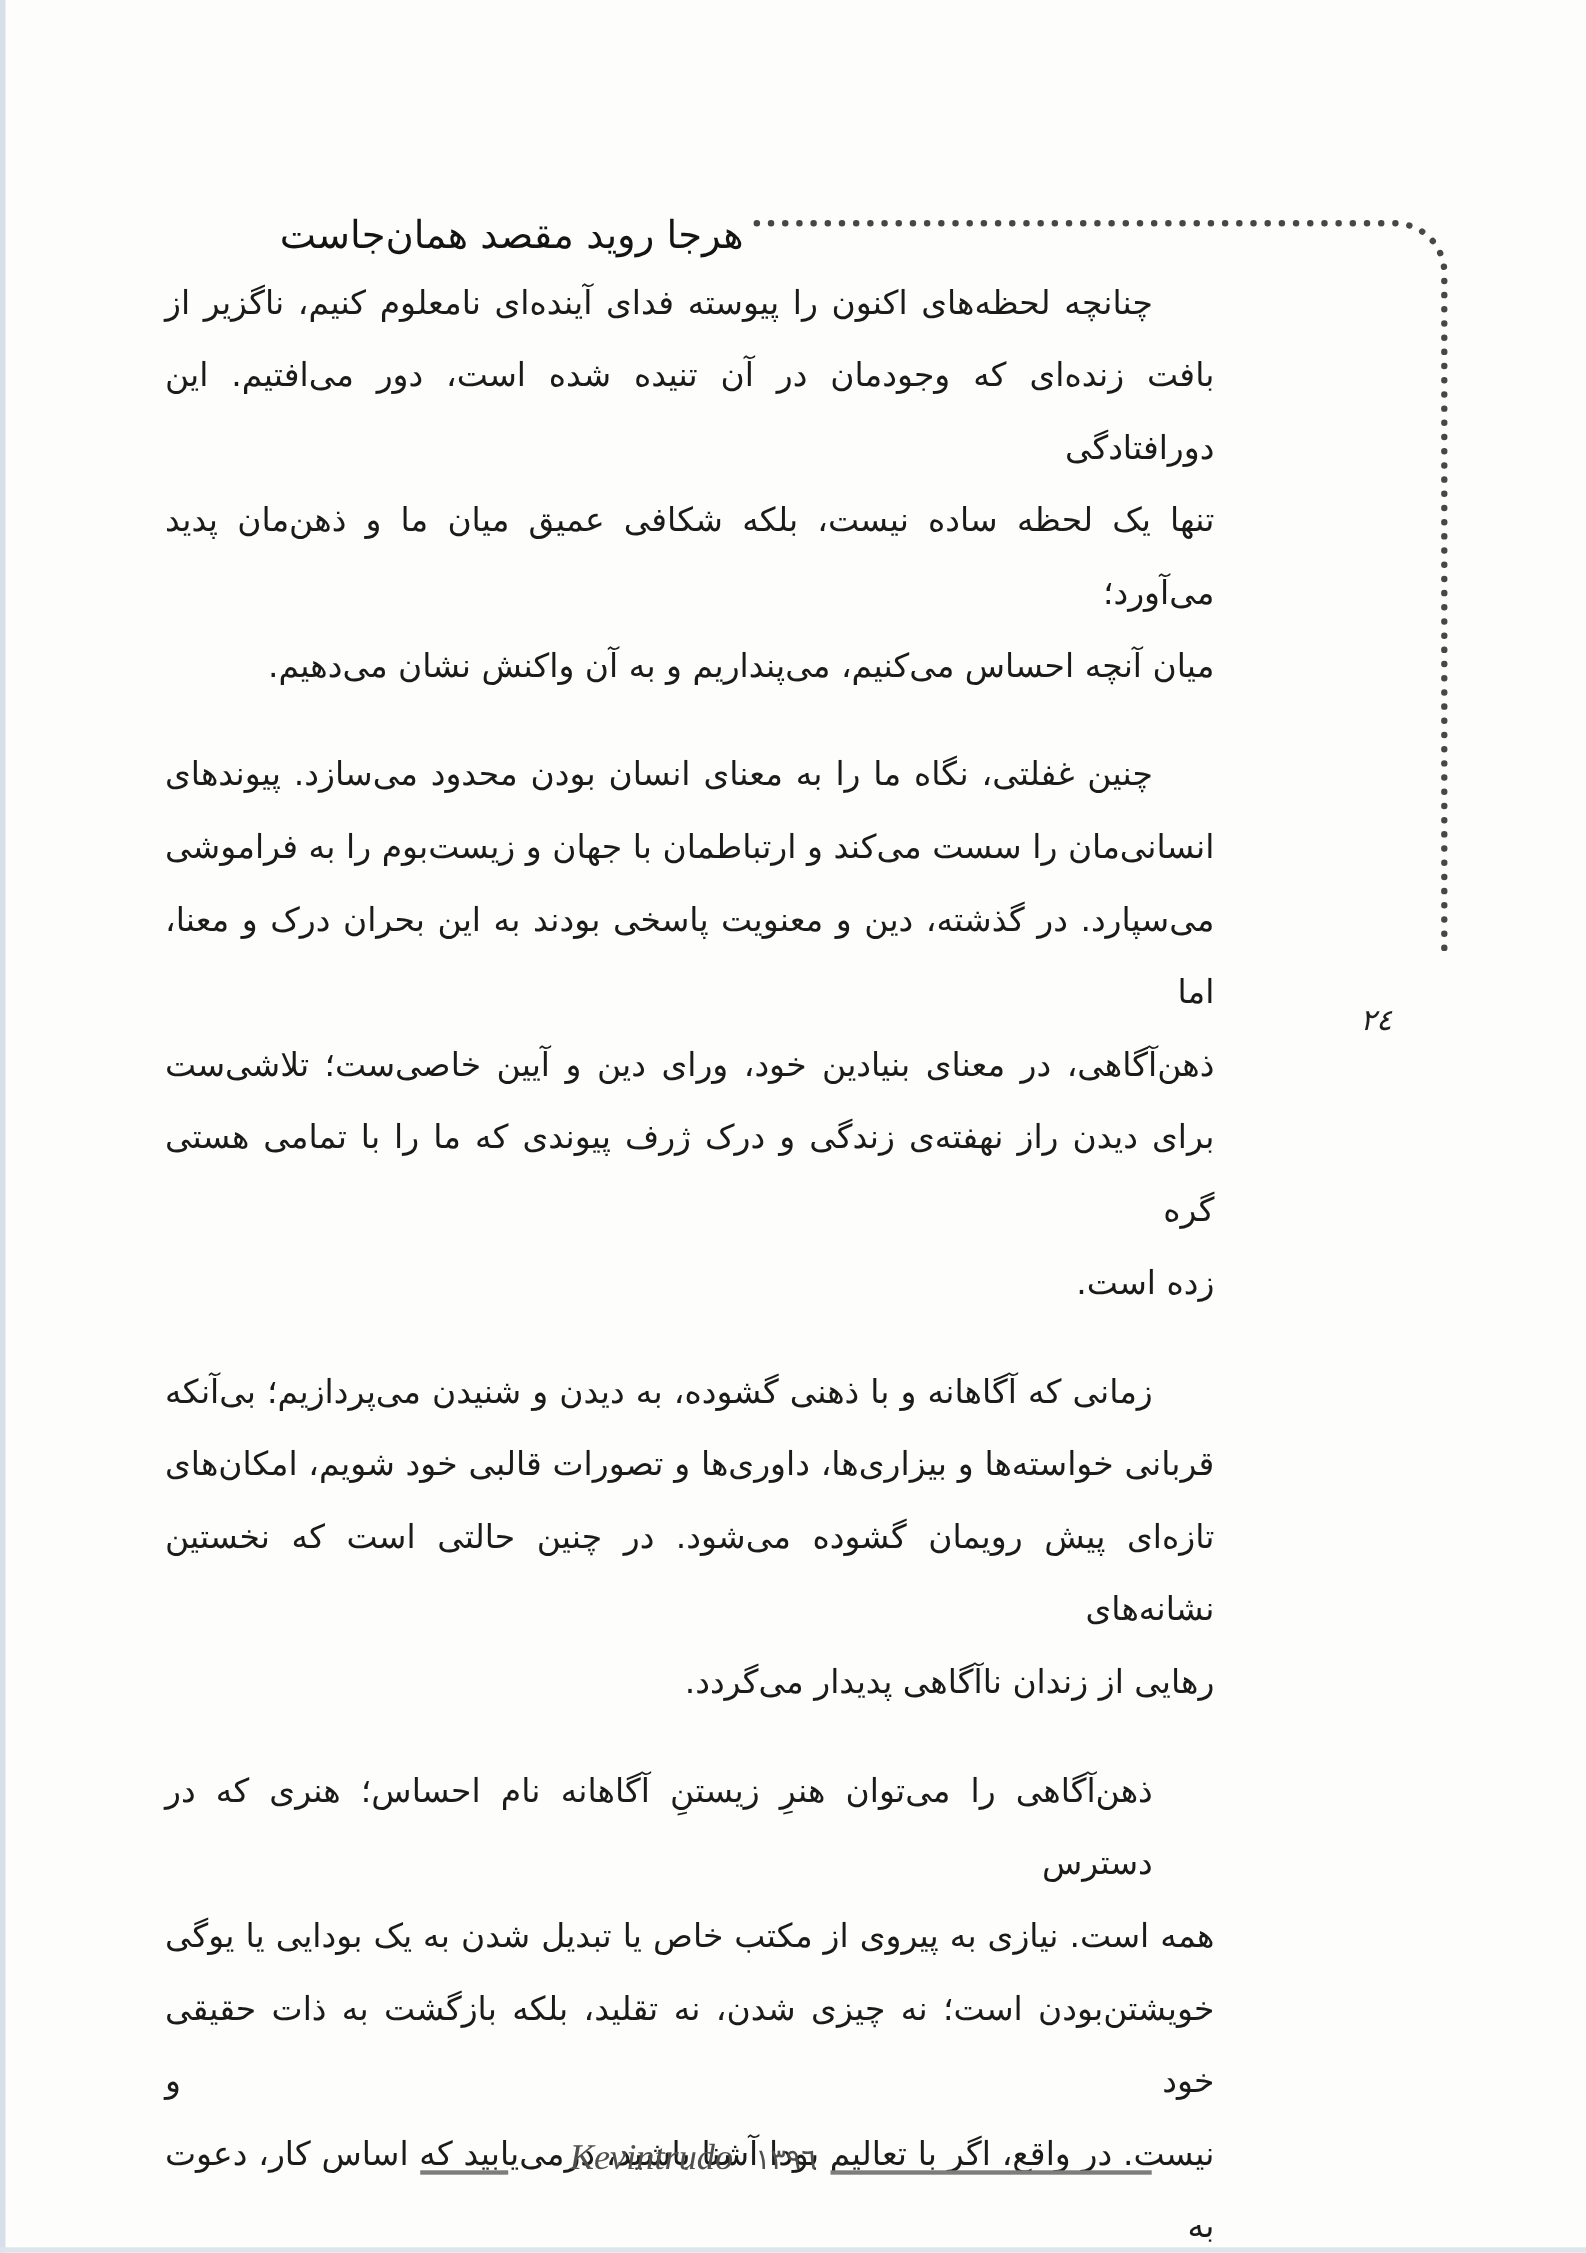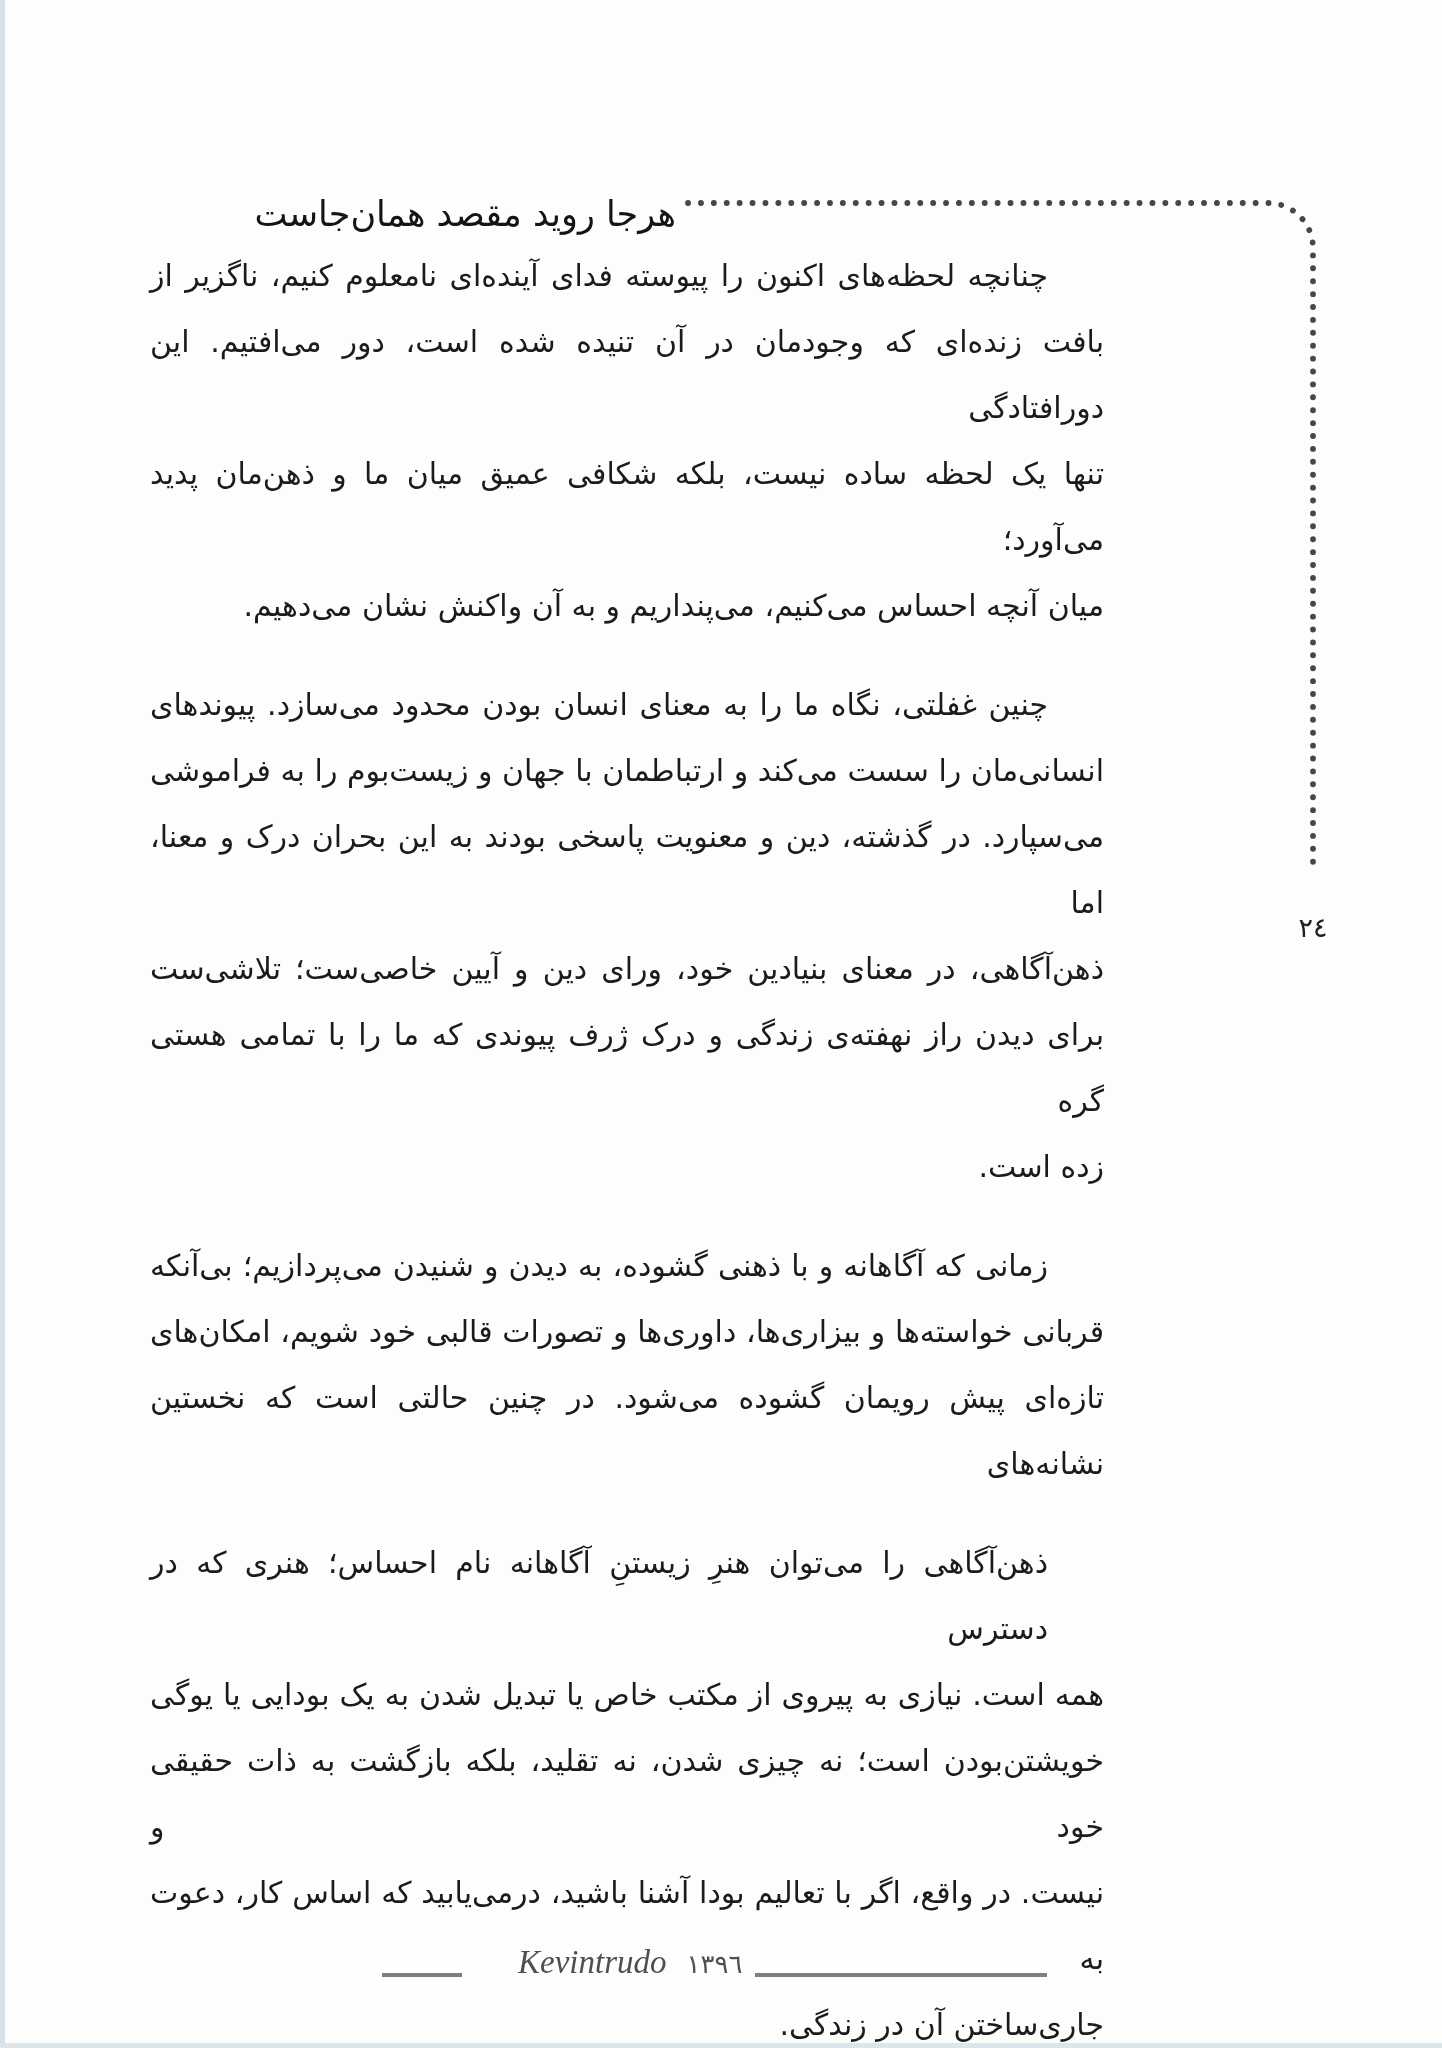--- a/index.html
+++ b/index.html
@@ -57,27 +57,28 @@
     text-align:justify;
     text-align-last:justify;
     white-space:normal;
   }
   .tline.first{padding-right:56px;}
   .tline.last{text-align-last:start;}
   
   .page-number{
     position:absolute;
     top:912px;
-    left:1278px;
+    left:1216px;
     width:70px;
     direction:rtl;
     text-align:center;
     font-size:27px;
     letter-spacing:10px;
     color:#202020;
+    font-style:italic;
   }
   
   .footer-rule{
     position:absolute;
     height:4px;
     background:#7d7d7d;
   }
   .footer-rule.left{ left:382px; top:1973px; width:80px; }
   .footer-rule.right{ left:755px; top:1973px; width:292px; }
   .footer-text{
@@ -128,20 +129,21 @@
       <div class="tline">می‌سپارد. در گذشته، دین و معنویت پاسخی بودند به این بحران درک و معنا، اما</div>
       <div class="tline">ذهن‌آگاهی، در معنای بنیادین خود، ورای دین و آیین خاصی‌ست؛ تلاشی‌ست</div>
       <div class="tline">برای دیدن راز نهفته‌ی زندگی و درک ژرف پیوندی که ما را با تمامی هستی گره</div>
       <div class="tline last">زده است.</div>
     </div>
 
     <div class="para">
       <div class="tline first">زمانی که آگاهانه و با ذهنی گشوده، به دیدن و شنیدن می‌پردازیم؛ بی‌آنکه</div>
       <div class="tline">قربانی خواسته‌ها و بیزاری‌ها، داوری‌ها و تصورات قالبی خود شویم، امکان‌های</div>
       <div class="tline">تازه‌ای پیش رویمان گشوده می‌شود. در چنین حالتی است که نخستین نشانه‌های</div>
+      <div class="tline last">رهایی از زندان ناآگاهی پدیدار می‌گردد.</div>
     </div>
 
     <div class="para">
       <div class="tline first">ذهن‌آگاهی را می‌توان هنرِ زیستنِ آگاهانه نام احساس؛ هنری که در دسترس</div>
       <div class="tline">همه است. نیازی به پیروی از مکتب خاص یا تبدیل شدن به یک بودایی یا یوگی</div>
       <div class="tline">خویشتن‌بودن است؛ نه چیزی شدن، نه تقلید، بلکه بازگشت به ذات حقیقی خود و</div>
       <div class="tline">نیست. در واقع، اگر با تعالیم بودا آشنا باشید، درمی‌یابید که اساس کار، دعوت به</div>
       <div class="tline last">جاری‌ساختن آن در زندگی.</div>
     </div>
 

